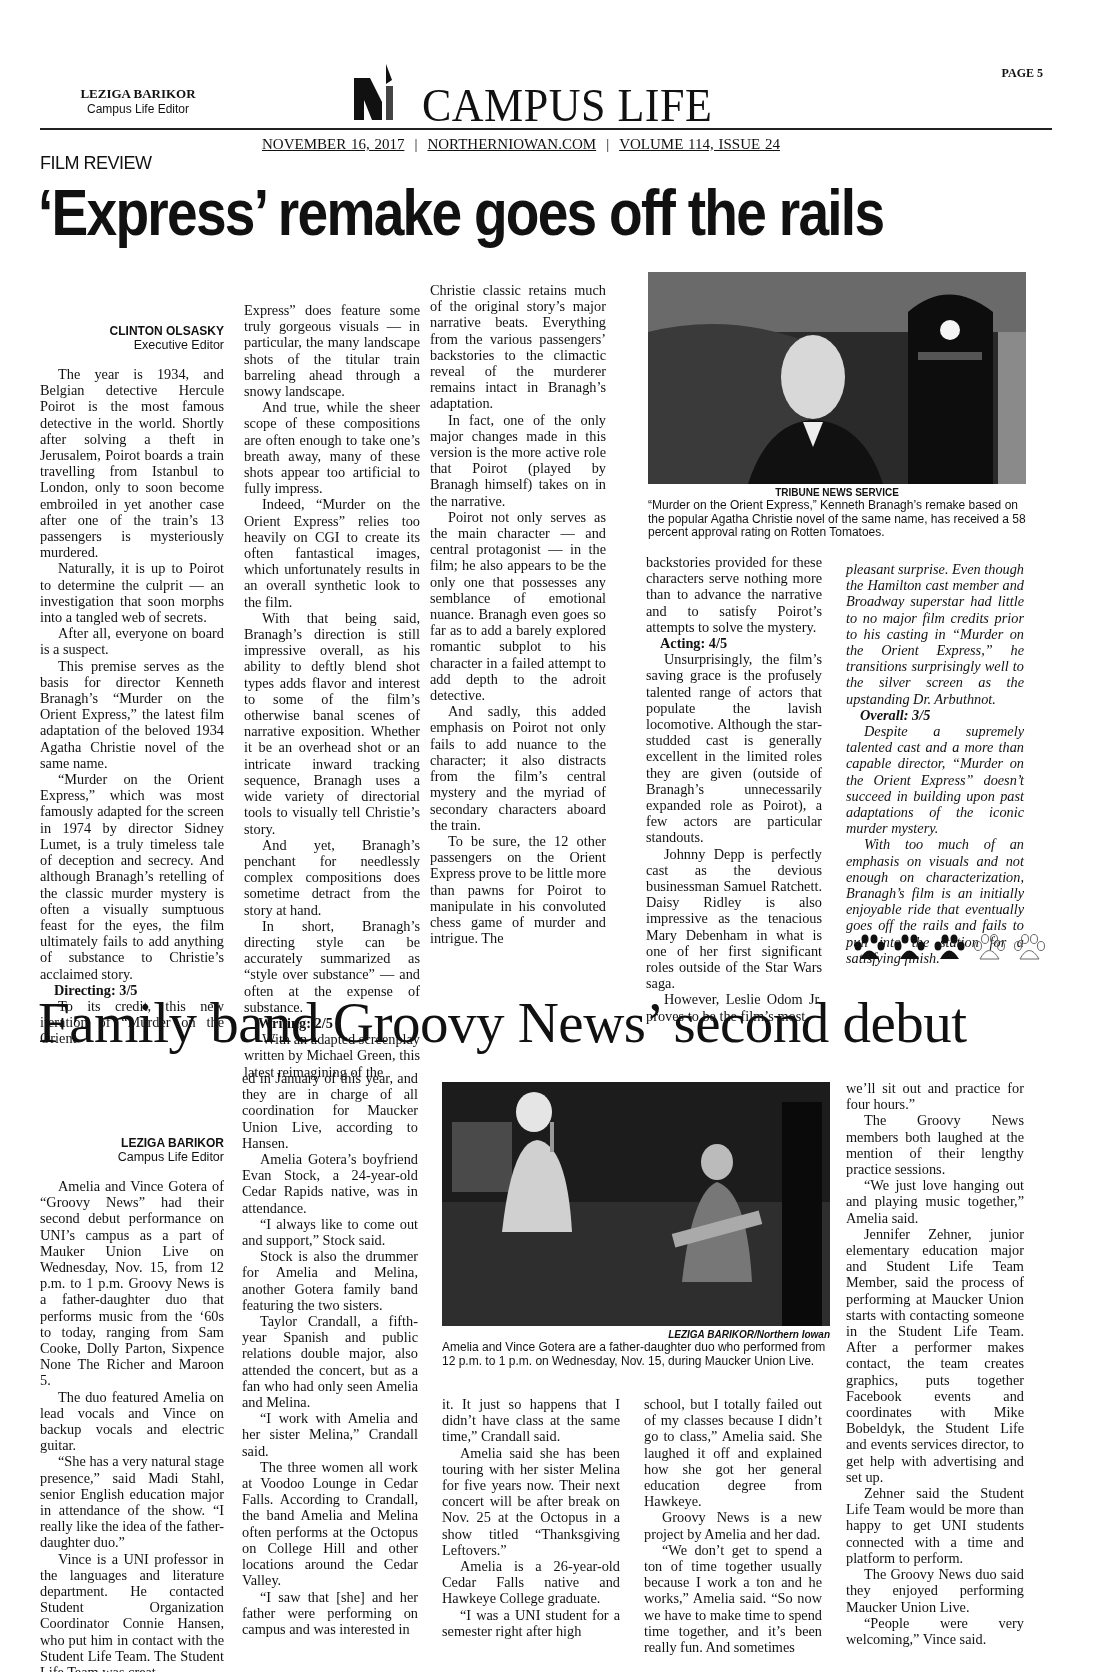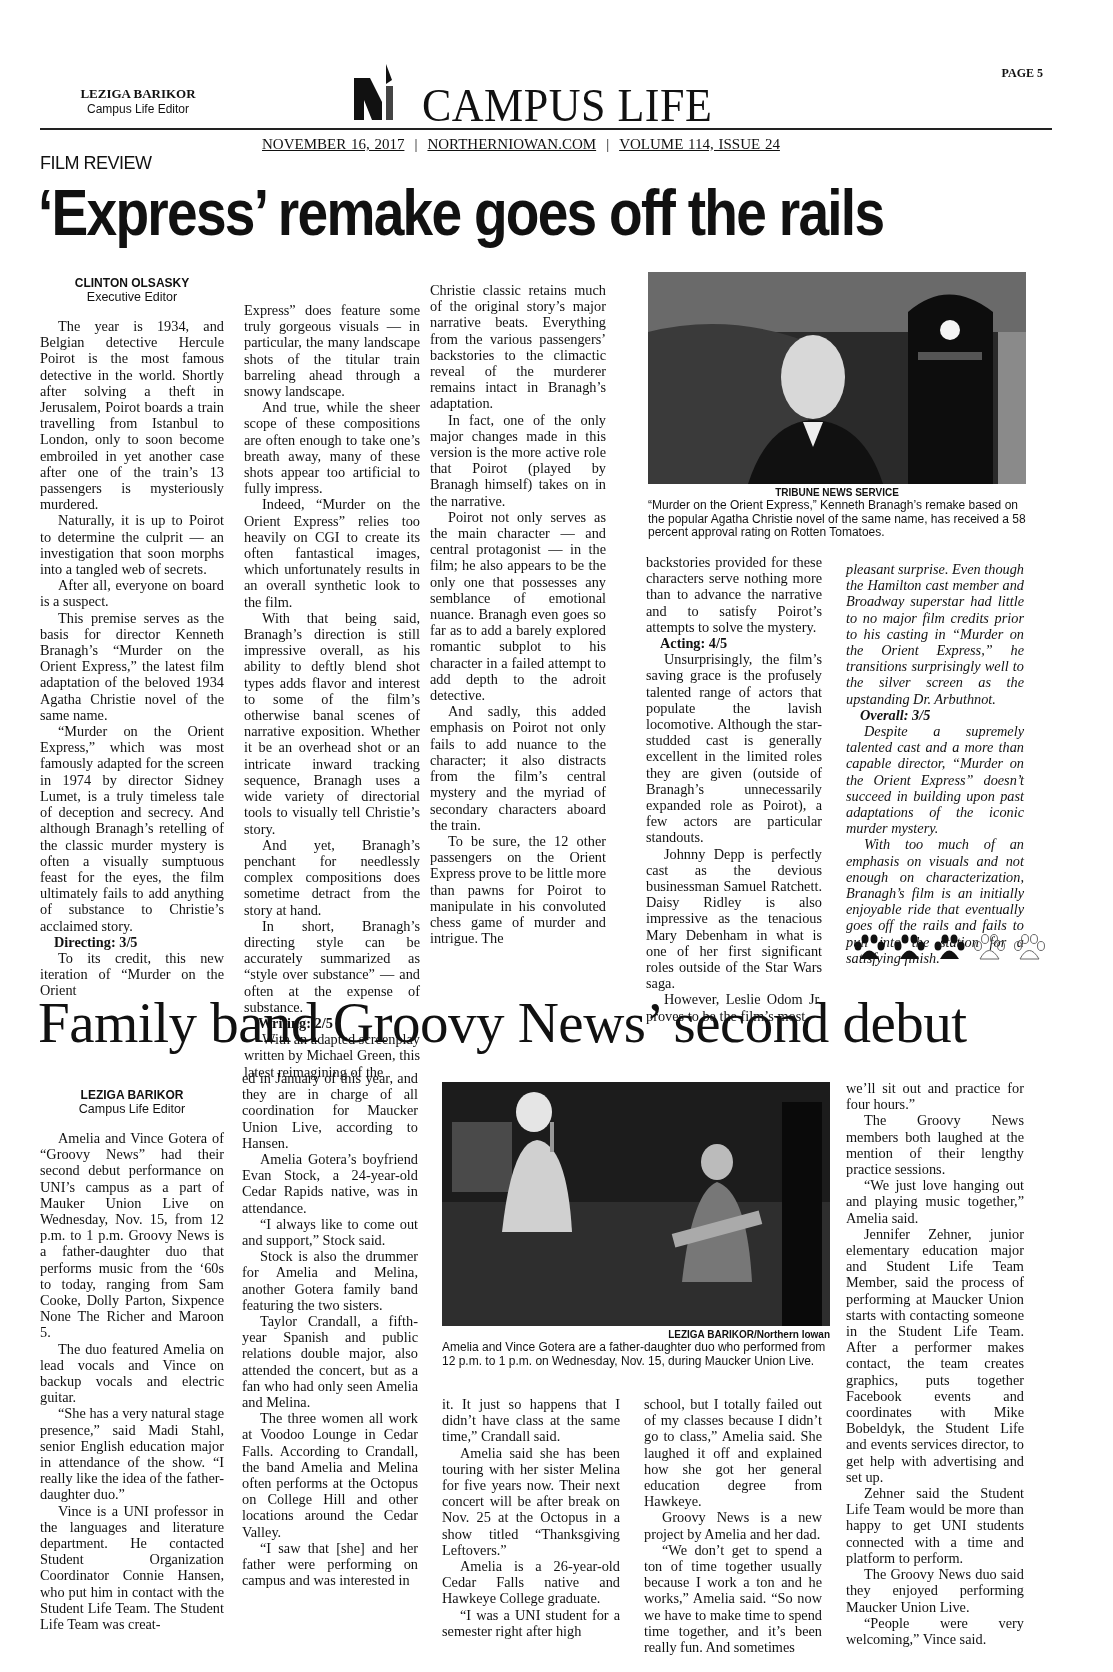--- a/index.html
+++ b/index.html
@@ -12,21 +12,21 @@
   .logo { left:352px; top:62px; width:48px; height:58px; }
   .section-title { left:422px; top:80px; font:44px "Liberation Serif", serif; letter-spacing:0.5px; transform:scaleY(1.05); }
   .rule { left:40px; top:128px; width:1012px; height:2px; background:#222; }
   .dateline { left:262px; top:136px; font:15px "Liberation Serif", serif; word-spacing:1px;text-decoration:underline; }
   .dateline .sep { margin:0 10px; }
   .kicker { left:40px; top:153px; font:18px "Liberation Sans", sans-serif; letter-spacing:-0.5px; }
   .headline1 { left:38px; top:176px; font:bold 64px "Liberation Sans", sans-serif; letter-spacing:-2px; transform:scaleX(0.86); transform-origin:left top; white-space:nowrap; }
   .col { font-size:14.3px; line-height:16.2px; text-align:justify; hyphens:auto; }
   .col p { margin:0; text-indent:18px; }
   .col .rating { font-weight:bold; text-indent:14px; }
-  .byline { text-align:center; margin-bottom:14px; }
+  .byline { text-align:right; margin-bottom:14px;margin-top:48px; }
   .byline .n { font:bold 12px "Liberation Sans", sans-serif; }
   .byline .t { font:12.5px "Liberation Sans", sans-serif; }
   .photo { background:#1a1a1a; overflow:hidden; }
   .credit { font:bold 10px "Liberation Sans", sans-serif; text-align:right; }
   .caption { font:12px "Liberation Sans", sans-serif; line-height:13.5px; }
   .paws { display:flex; gap:4px; }
   .paw { width:36px; height:28px; }
   .headline2 { left:38px; top:990px; font:57px "Liberation Serif", serif; letter-spacing:-0.5px; white-space:nowrap; }
 </style>
 </head>
@@ -172,39 +172,40 @@
   <p>“She has a very natural stage presence,” said Madi Stahl, senior English education major in attendance of the show. “I really like the idea of the father-daughter duo.”</p>
   <p>Vince is a UNI professor in the languages and literature department. He contacted Student Organization Coordinator Connie Hansen, who put him in contact with the Student Life Team. The Student Life Team was creat-</p>
 </div>
 
 <div class="abs col" style="left:242px; top:1070px; width:176px;">
   <p style="text-indent:0">ed in January of this year, and they are in charge of all coordination for Maucker Union Live, according to Hansen.</p>
   <p>Amelia Gotera’s boyfriend Evan Stock, a 24-year-old Cedar Rapids native, was in attendance.</p>
   <p>“I always like to come out and support,” Stock said.</p>
   <p>Stock is also the drummer for Amelia and Melina, another Gotera family band featuring the two sisters.</p>
   <p>Taylor Crandall, a fifth-year Spanish and public relations double major, also attended the concert, but as a fan who had only seen Amelia and Melina.</p>
+  <p>“I work with Amelia and her sister Melina,” Crandall said.</p>
   <p>The three women all work at Voodoo Lounge in Cedar Falls. According to Crandall, the band Amelia and Melina often performs at the Octopus on College Hill and other locations around the Cedar Valley.</p>
   <p>“I saw that [she] and her father were performing on campus and was interested in</p>
 </div>
 
 <div class="abs photo" style="left:442px; top:1082px; width:388px; height:244px;">
   <svg width="388" height="244" viewBox="0 0 388 244">
     <rect width="388" height="244" fill="#1c1c1c"></rect>
     <rect x="0" y="120" width="388" height="124" fill="#2e2e2e"></rect>
     <rect x="10" y="40" width="60" height="70" fill="#4a4a4a"></rect>
     <ellipse cx="92" cy="30" rx="18" ry="20" fill="#e5e5e5"></ellipse>
     <path d="M60 150 Q70 60 95 58 Q125 62 130 150 Z" fill="#d0d0d0"></path>
     <rect x="108" y="40" width="4" height="30" fill="#999"></rect>
     <ellipse cx="275" cy="80" rx="16" ry="18" fill="#bbb"></ellipse>
     <path d="M240 200 Q250 110 275 100 Q305 110 310 200 Z" fill="#777"></path>
     <rect x="230" y="140" width="90" height="14" fill="#aaa" transform="rotate(-15 275 147)"></rect>
     <rect x="340" y="20" width="40" height="224" fill="#0a0a0a"></rect>
   </svg>
 </div>
-<div class="abs credit" style="left:442px; top:1329px; width:388px;">LEZIGA BARIKOR/Northern Iowan</div>
+<div class="abs credit" style="left:442px; top:1329px; width:388px;font-style:italic;">LEZIGA BARIKOR/Northern Iowan</div>
 <div class="abs caption" style="left:442px; top:1341px; width:392px;">Amelia and Vince Gotera are a father-daughter duo who performed from 12 p.m. to 1 p.m. on Wednesday, Nov. 15, during Maucker Union Live.</div>
 
 <div class="abs col" style="left:442px; top:1396px; width:178px;">
   <p style="text-indent:0">it. It just so happens that I didn’t have class at the same time,” Crandall said.</p>
   <p>Amelia said she has been touring with her sister Melina for five years now. Their next concert will be after break on Nov. 25 at the Octopus in a show titled “Thanksgiving Leftovers.”</p>
   <p>Amelia is a 26-year-old Cedar Falls native and Hawkeye College graduate.</p>
   <p>“I was a UNI student for a semester right after high</p>
 </div>
 
 <div class="abs col" style="left:644px; top:1396px; width:178px;">

